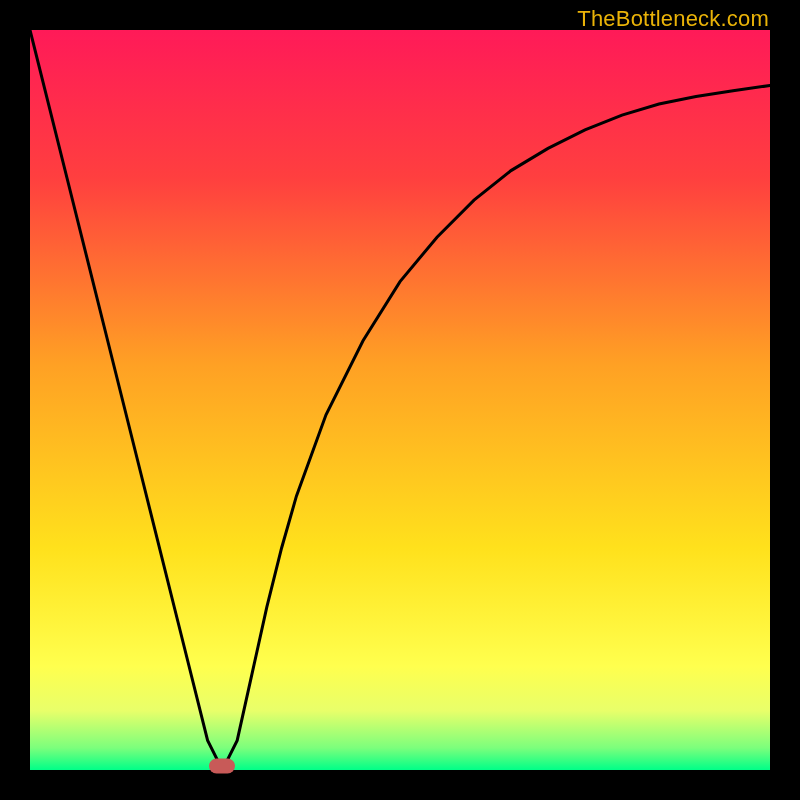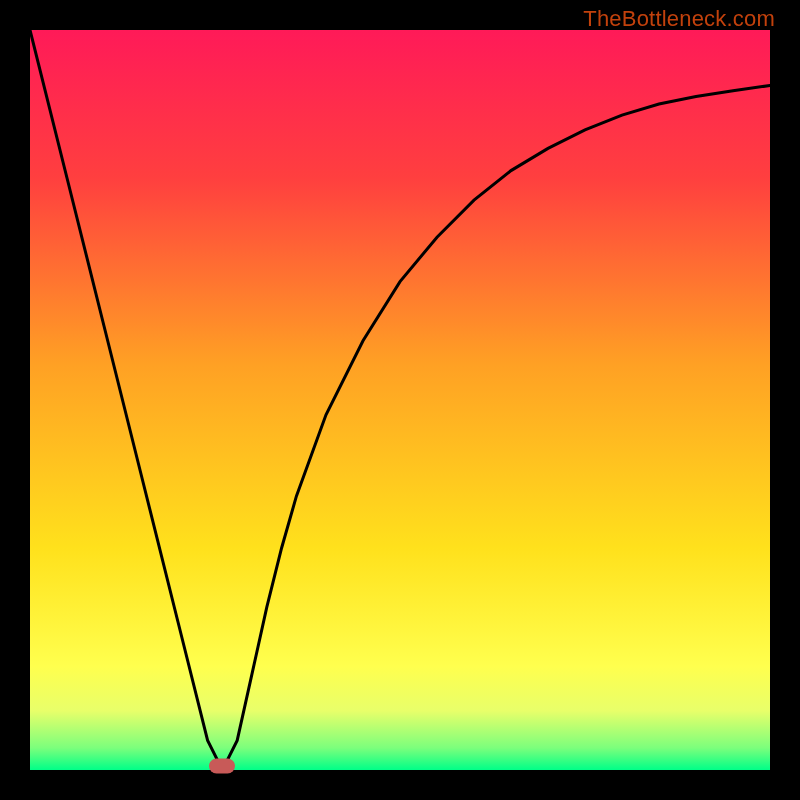--- a/index.html
+++ b/index.html
@@ -22,22 +22,22 @@
   .plot {
     position: absolute;
     left: 0;
     top: 0;
     width: 740px;
     height: 740px;
   }
   .watermark {
     position: absolute;
     top: 6px;
-    right: 25px;
-    color: #c2410c;
+    right: 31px;
+    color: #eab308;
     font-size: 22px;
     font-weight: 500;
     letter-spacing: 0.2px;
   }
   .marker {
     position: absolute;
     width: 26px;
     height: 15px;
     border-radius: 8px;
     background: #c85a58;

